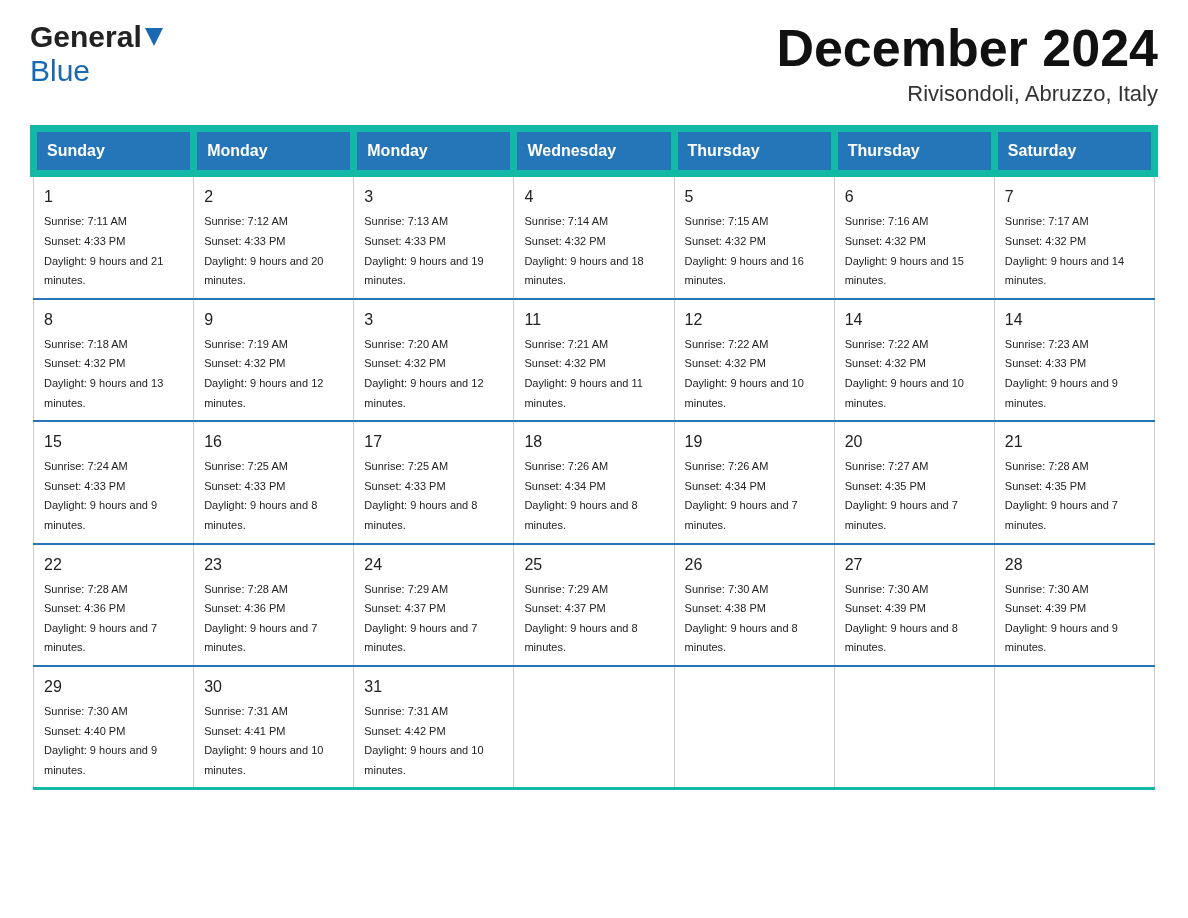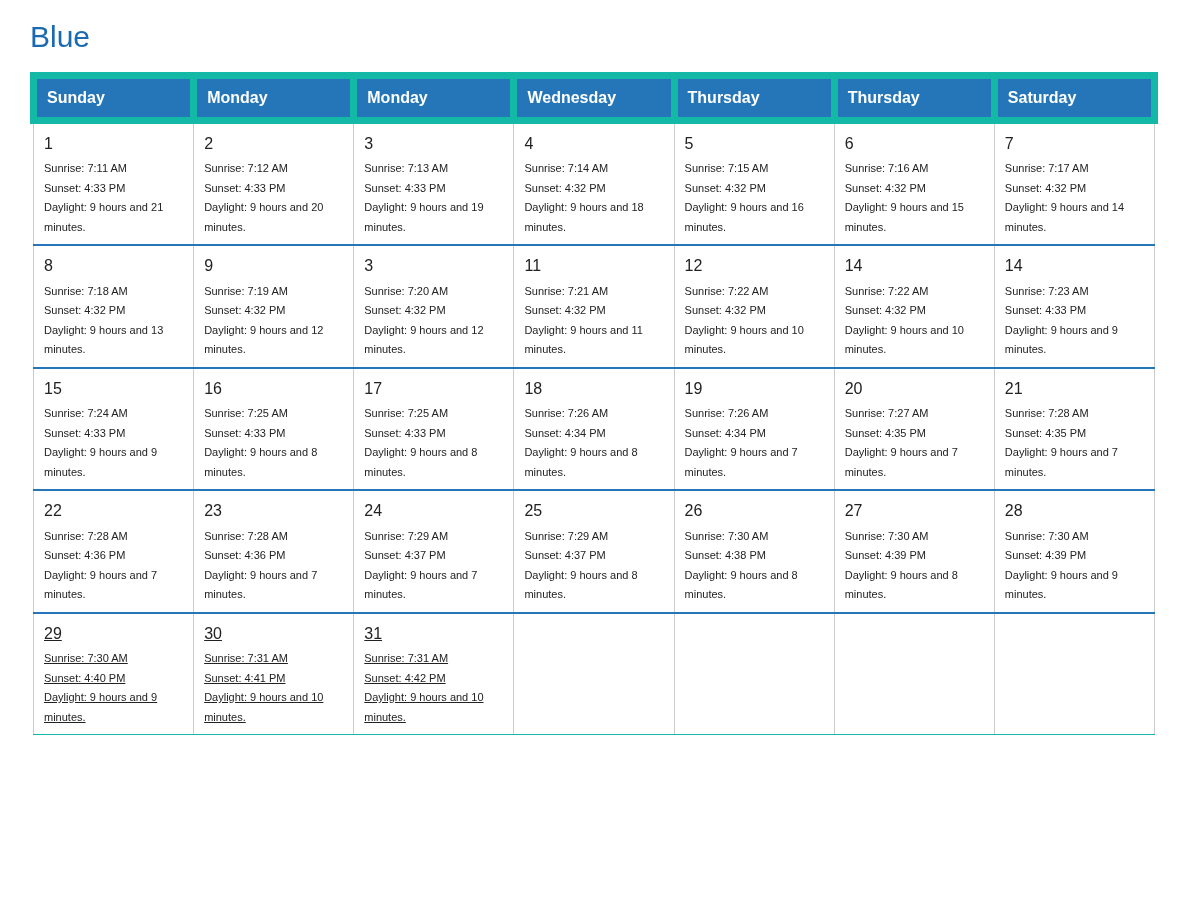--- a/index.html
+++ b/index.html
@@ -64,22 +64,21 @@
       font-size: 16px;
       font-weight: normal;
       display: block;
       margin-bottom: 3px;
     }
     tbody tr td .day-info {
       font-size: 11px;
       color: #222;
     }
     tbody tr:last-child td {
-      border-bottom: 1px solid #14b8a6;
-      text-decoration: underline;
+      border-bottom: 3px solid #14b8a6;
     }
     .logo-row {
       display: flex;
       flex-direction: row;
       align-items: center;
     }
     .logo-text-col {
       display: flex;
       flex-direction: column;
     }
@@ -88,25 +87,37 @@
       align-items: center;
     }
   </style>
 </head>
 <body>
 
 <div class="header">
   <div class="logo">
     <div class="logo-row">
       <div class="logo-text-col">
+        <div class="logo-line1">
+          <span style="font-size:30px;font-weight:bold;color:#222;">General</span>
+          <span style="display:inline-block;margin-left:3px;position:relative;top:2px;">
+            <svg width="18" height="18" viewBox="0 0 18 18">
+                <polygon points="0,0 18,0 9,18" fill="#1a6ab1"></polygon>
+              </svg>
+          </span>
+        </div>
         <div>
           <span style="font-size:30px;font-weight:normal;color:#1a6ab1;">Blue</span>
         </div>
       </div>
     </div>
+  </div>
+  <div class="title-block">
+    <div class="month-title">December 2024</div>
+    <div class="location-title">Rivisondoli, Abruzzo, Italy</div>
   </div>
 </div>
 
 <table>
   <thead>
     <tr>
     <th>Sunday</th>
         <th>Monday</th>
         <th>Monday</th>
         <th>Wednesday</th>

